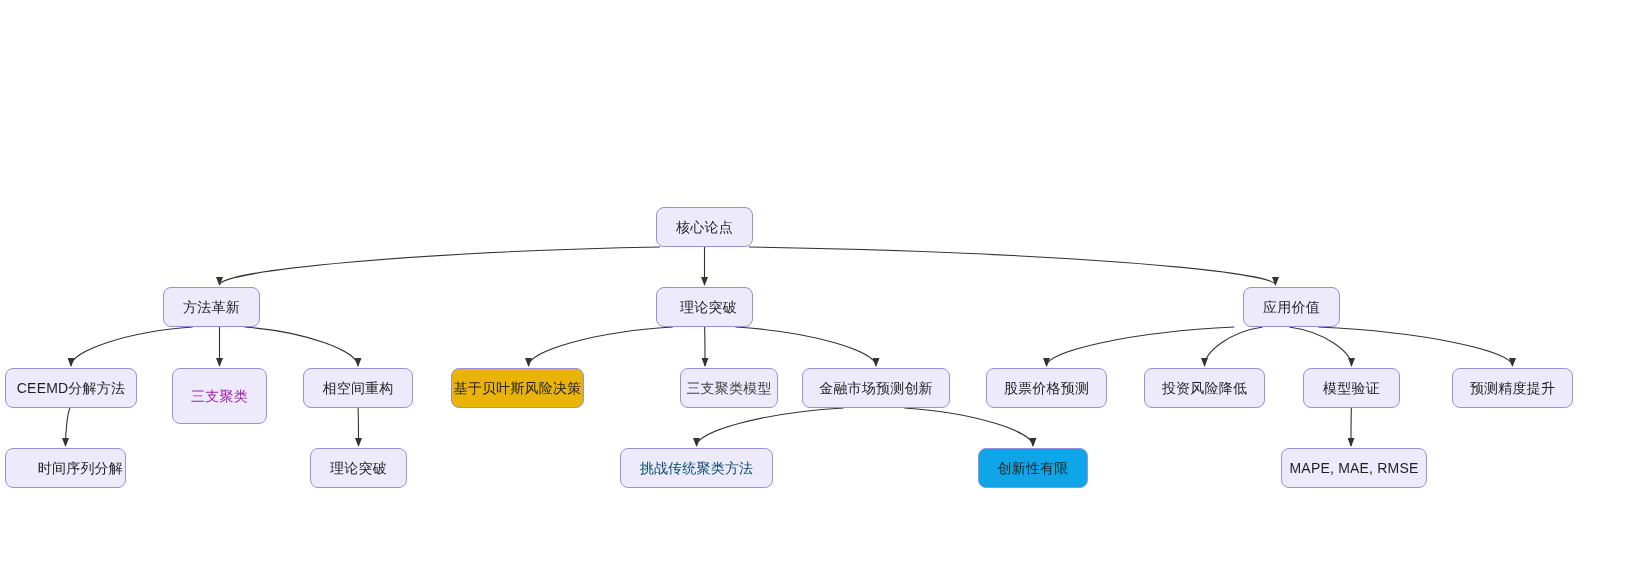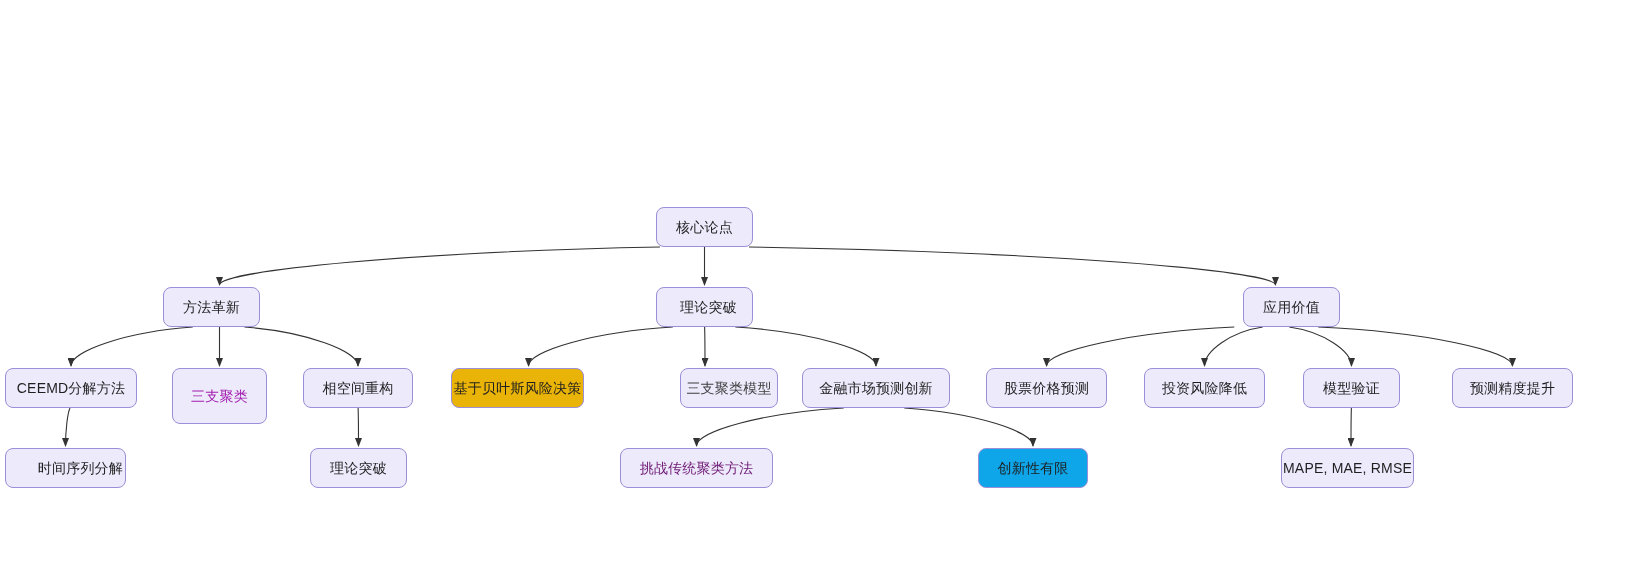--- a/index.html
+++ b/index.html
@@ -120,23 +120,23 @@
       </div>
       <div class="node" style="left: 1452px; top: 368px; width: 121px; height: 40px; background: rgb(236, 234, 251); border-color: rgb(154, 143, 216); color: rgb(31, 31, 31);">
         <span class="node-label">预测精度提升</span>
       </div>
       <div class="node" style="left: 5px; top: 448px; width: 121px; height: 40px; background: rgb(236, 234, 251); border-color: rgb(154, 143, 216); color: rgb(31, 31, 31); justify-content: flex-end;">
         <span class="node-label">时间序列分解</span>
       </div>
       <div class="node" style="left: 310px; top: 448px; width: 97px; height: 40px; background: rgb(236, 234, 251); border-color: rgb(154, 143, 216); color: rgb(31, 31, 31);">
         <span class="node-label">理论突破</span>
       </div>
-      <div class="node" style="left: 620px; top: 448px; width: 153px; height: 40px; background: rgb(236, 234, 251); border-color: rgb(154, 143, 216); color: #701a75;">
+      <div class="node" style="left: 620px; top: 448px; width: 153px; height: 40px; background: rgb(236, 234, 251); border-color: rgb(154, 143, 216); color: #0c4a6e;">
         <span class="node-label">挑战传统聚类方法</span>
       </div>
       <div class="node" style="left: 978px; top: 448px; width: 110px; height: 40px; background: #0ea5e9; border-color: rgb(154, 143, 216); color: rgb(31, 31, 31);">
         <span class="node-label">创新性有限</span>
       </div>
-      <div class="node" style="left: 1281px; top: 448px; width: 133px; height: 40px; background: rgb(236, 234, 251); border-color: rgb(154, 143, 216); color: rgb(31, 31, 31);">
+      <div class="node" style="left: 1281px; top: 448px; width: 146px; height: 40px; background: rgb(236, 234, 251); border-color: rgb(154, 143, 216); color: rgb(31, 31, 31);">
         <span class="node-label">MAPE, MAE, RMSE</span>
       </div>
     </div>
 </div>
 
 </body></html>

